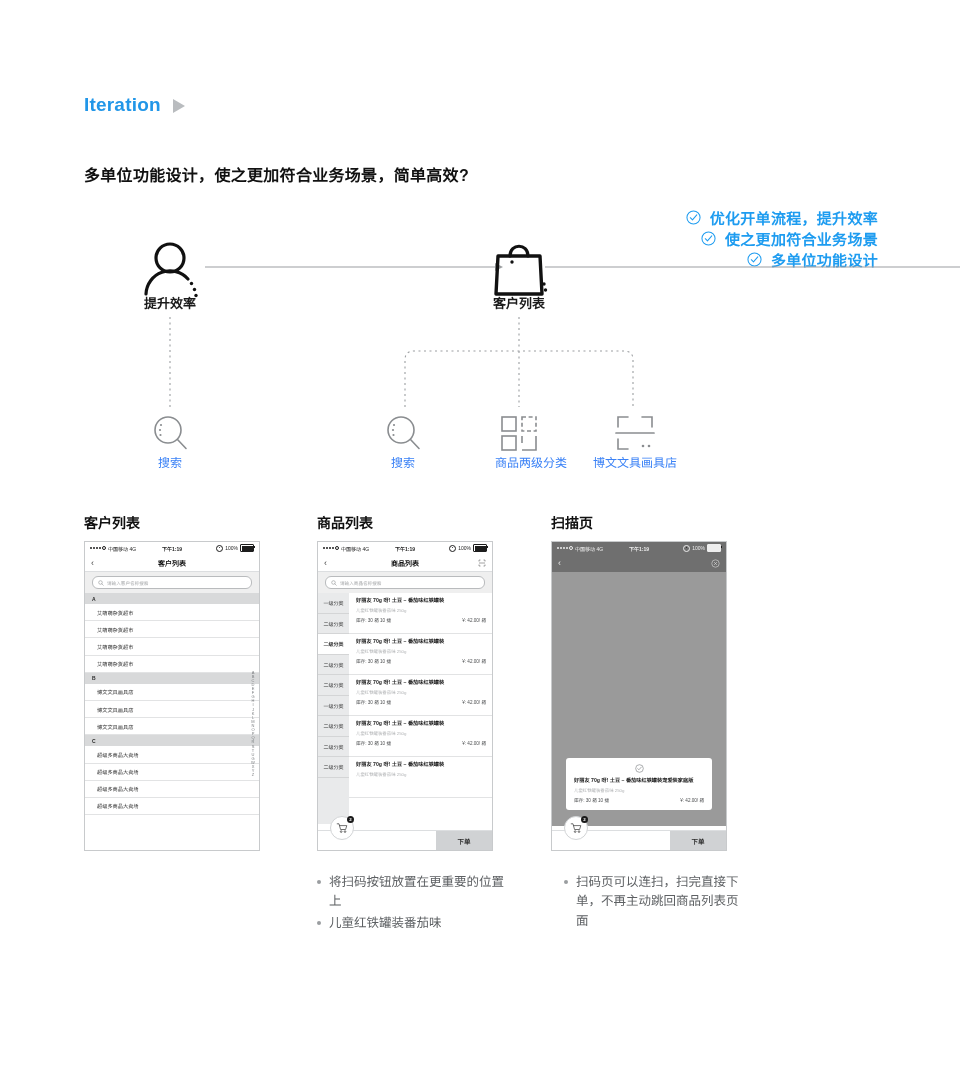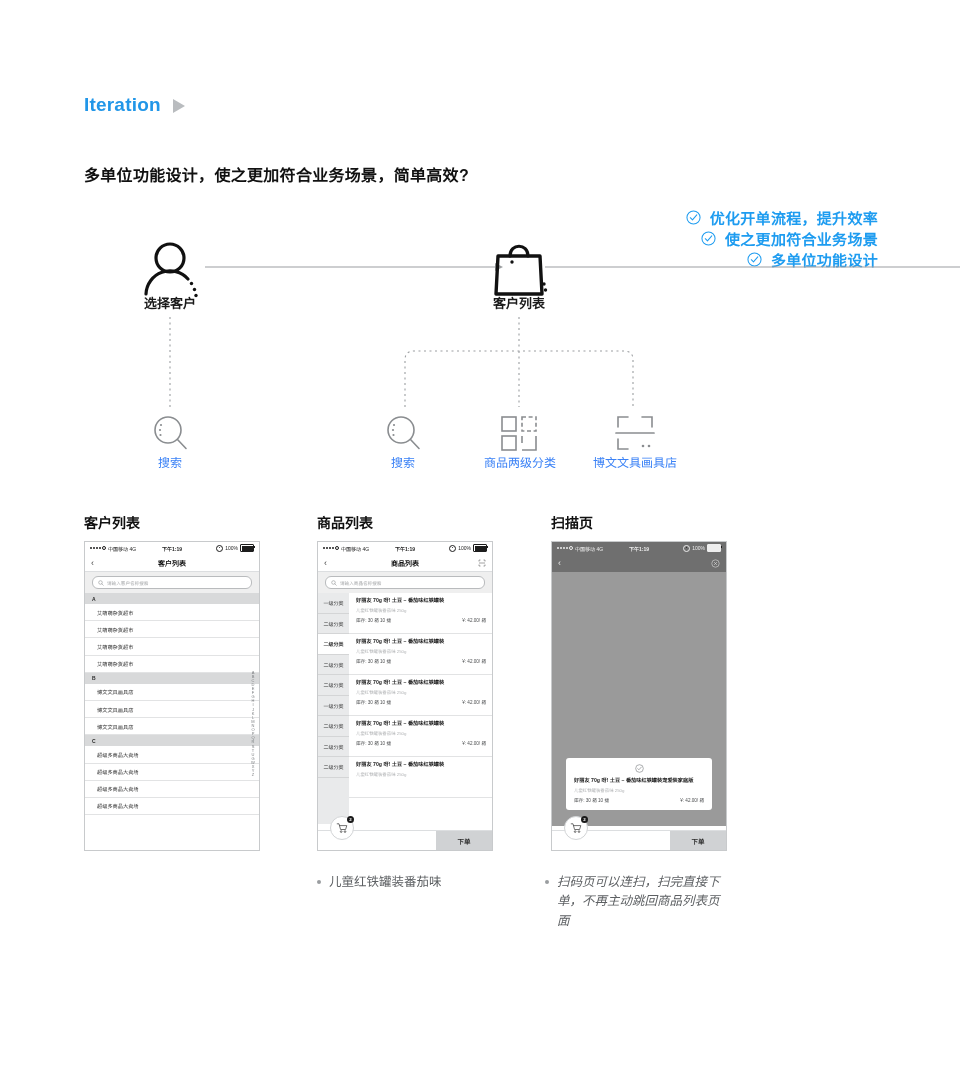--- a/index.html
+++ b/index.html
@@ -384,26 +384,26 @@
     <g transform="translate(635,208)">
       <path d="M-17 -6 L-17 -16 L-7 -16" fill="none" stroke="#8a8d90" stroke-width="1.6" stroke-linecap="round"></path>
       <path d="M7 -16 L17 -16 L17 -6" fill="none" stroke="#8a8d90" stroke-width="1.6" stroke-linecap="round"></path>
       <path d="M-17 6 L-17 16 L-7 16" fill="none" stroke="#8a8d90" stroke-width="1.6" stroke-linecap="round"></path>
       <line x1="-19" y1="0" x2="19" y2="0" stroke="#8a8d90" stroke-width="1.7" stroke-linecap="round"></line>
       <circle cx="8" cy="13" r="1.3" fill="#8a8d90"></circle>
       <circle cx="14" cy="13" r="1.3" fill="#8a8d90"></circle>
     </g>
   </svg>
 
-  <div class="node-label" style="left:170px; top:68px;">选择客户</div>
+  <div class="node-label" style="left:170px; top:68px;">提升效率</div>
   <div class="node-label" style="left:519px; top:68px;">客户列表</div>
 
   <div class="leaf-label" style="left:170px; top:228px;">搜索</div>
   <div class="leaf-label" style="left:403px; top:228px;">搜索</div>
-  <div class="leaf-label" style="left:520px; top:228px;">商品两级分类</div>
+  <div class="leaf-label" style="left:531px; top:228px;">商品两级分类</div>
   <div class="leaf-label" style="left:635px; top:228px;">博文文具画具店</div>
 </div>
 
 <div class="section-caption" style="left:84px; top:512px;">客户列表</div>
 <div class="section-caption" style="left:317px; top:512px;">商品列表</div>
 <div class="section-caption" style="left:551px; top:512px;">扫描页</div>
 
 <div class="phone" style="left:84px; top:541px;">
   <div class="statusbar">
     <div class="sb-left">
@@ -657,22 +657,26 @@
       <circle cx="8.6" cy="16" r="1.4" fill="none" stroke="#3a3a3a" stroke-width="1.2"></circle>
       <circle cx="15" cy="16" r="1.4" fill="none" stroke="#3a3a3a" stroke-width="1.2"></circle>
     </svg>
     <span class="cart-badge">2</span>
   </div>
 </div>
 
 <div class="notes" style="left:317px; top:873px; width:190px;">
   <div class="note-li">
     <span class="note-dot"></span>
+    <span>将扫码按钮放置在更重要的位置上</span>
+  </div>
+  <div class="note-li">
+    <span class="note-dot"></span>
     <span>儿童红铁罐装番茄味</span>
   </div>
 </div>
 
-<div class="notes" style="left:545px; top:873px; width:185px;font-style:italic;">
+<div class="notes" style="left:564px; top:873px; width:185px;">
   <div class="note-li">
     <span class="note-dot"></span>
     <span>扫码页可以连扫，扫完直接下单，不再主动跳回商品列表页面</span>
   </div>
 </div>
 
 </body></html>

